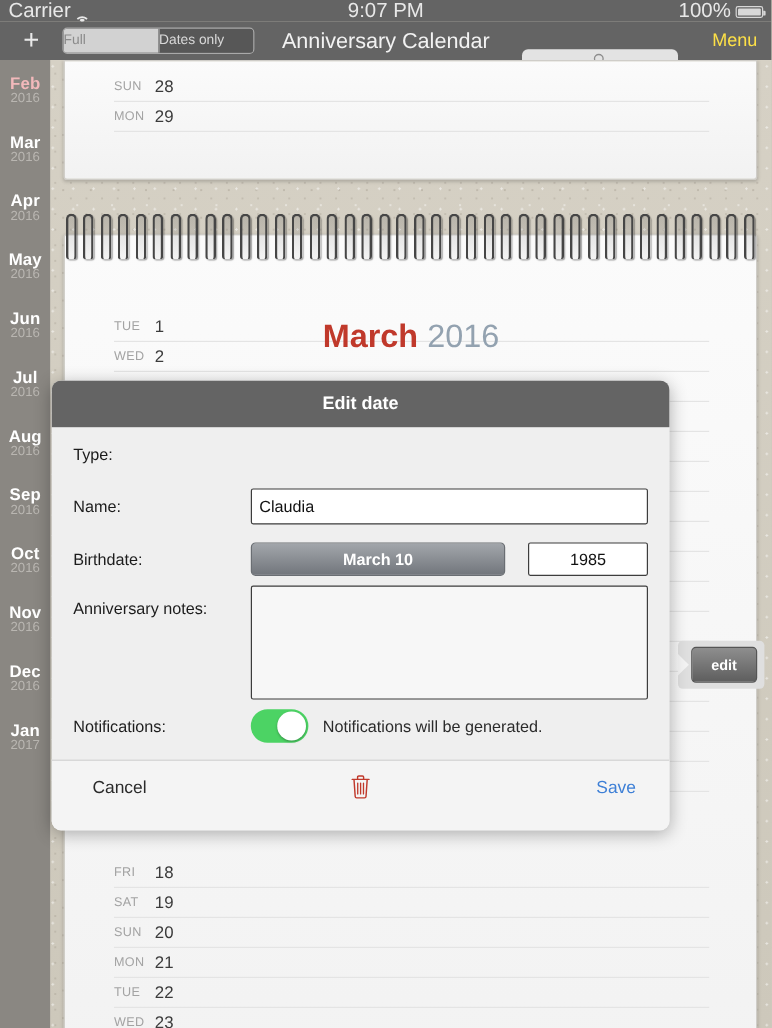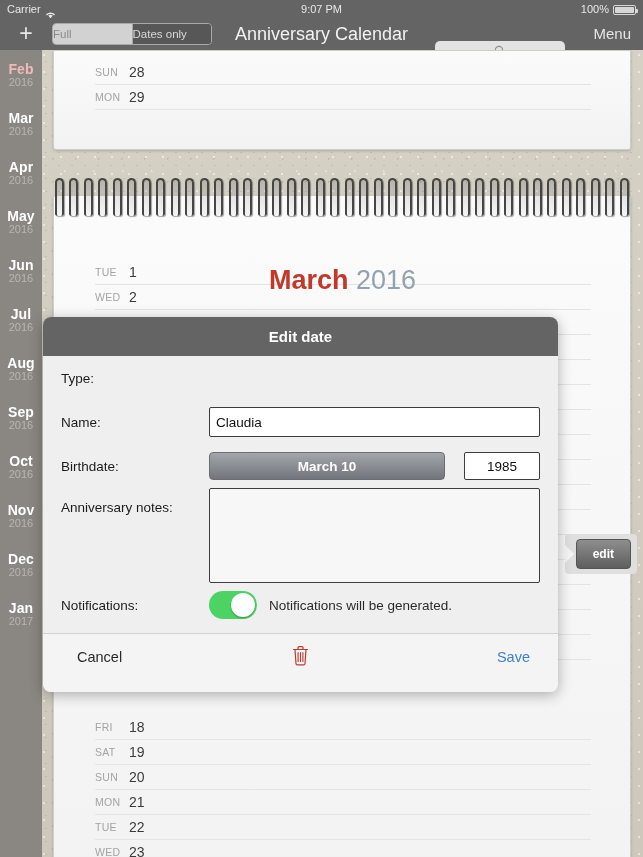--- a/index.html
+++ b/index.html
@@ -8,21 +8,21 @@
     font-family: "Liberation Sans", sans-serif;
     overflow: hidden;
     background: #cfcabe;
   }
   #app { position: relative; width: 643px; height: 857px; overflow: hidden; }
 
   
   .statusbar {
     position: absolute; top: 0; left: 0; width: 643px; height: 18px;
     background: #646464; color: #e8e8e8;
-    font-size: 11px; line-height: 18px;
+    font-size: 17px; line-height: 18px;
   }
   .sb-left { position: absolute; left: 7px; top: 0; display: flex; align-items: center; gap: 4px; }
   .sb-center { position: absolute; left: 0; right: 0; text-align: center; }
   .sb-right { position: absolute; right: 7px; top: 0; display: flex; align-items: center; gap: 4px; }
   .wifi-icon { display:inline-block; width: 11px; height: 9px; position: relative; top: 1px; }
   .batt { display:inline-block; width: 23px; height: 10px; border: 1px solid #d8d8d8; border-radius: 2px; position: relative; top: 1px; }
   .batt::after { content:""; position:absolute; left:1px; top:1px; bottom:1px; right:1px; background:#d8d8d8; border-radius:1px;}
   .batt::before { content:""; position:absolute; right:-3px; top:3px; width:2px; height:4px; background:#d8d8d8; border-radius:0 1px 1px 0;}
 
   
@@ -47,21 +47,21 @@
     font-size: 18px; line-height: 32px; color: #f2f2f2;
   }
   .searchfield {
     position: absolute; left: 435px; top: 23px; width: 130px; height: 21px;
     background: #e3e3e3; border-radius: 5px;
     display: flex; align-items: center; justify-content: center; cursor: text;
   }
   .search-ph { font-size: 11px; color: #8d8d8d; }
   .menu-btn {
     position: absolute; right: 12px; top: 0; font-size: 15px;
-    line-height: 32px; color: #e5e5e5; cursor: pointer;
+    line-height: 32px; color: #fde047; cursor: pointer;
   }
 
   
   .sidebar {
     position: absolute; left: 0; top: 50px; width: 42px; height: 807px;
     background: #8a8782; overflow: hidden;
   }
   .month-item {
     height: 49px; display: flex; flex-direction: column;
     align-items: center; justify-content: center; cursor: pointer;
@@ -166,21 +166,21 @@
     font-size: 13.5px; color: #111; padding: 0 6px; font-family: inherit;
   }
   .datebtn {
     width: 252px; height: 28px;
     background: linear-gradient(#a2a6ab, #72767c);
     border: 1px solid #6a6e73; border-radius: 4px;
     color: #fff; font-size: 13.5px; font-weight: bold; cursor: pointer;
     font-family: inherit;
   }
   .yearbox {
-    width: 76px; height: 28px; margin-left: 19px; background: #fff;
+    width: 100px; height: 28px; margin-left: 19px; background: #fff;
     border: 1.4px solid #3d3d3d; border-radius: 2px;
     font-size: 13.5px; color: #111; text-align: center; font-family: inherit;
   }
   .notesbox {
     width: 348px; height: 95px; background: #f7f7f7;
     border: 1.4px solid #3d3d3d; border-radius: 2px;
     font-size: 13.5px; padding: 5px 6px; resize: none; font-family: inherit;
   }
   .switch {
     width: 48px; height: 28px; border-radius: 14px; background: #4cd364;

